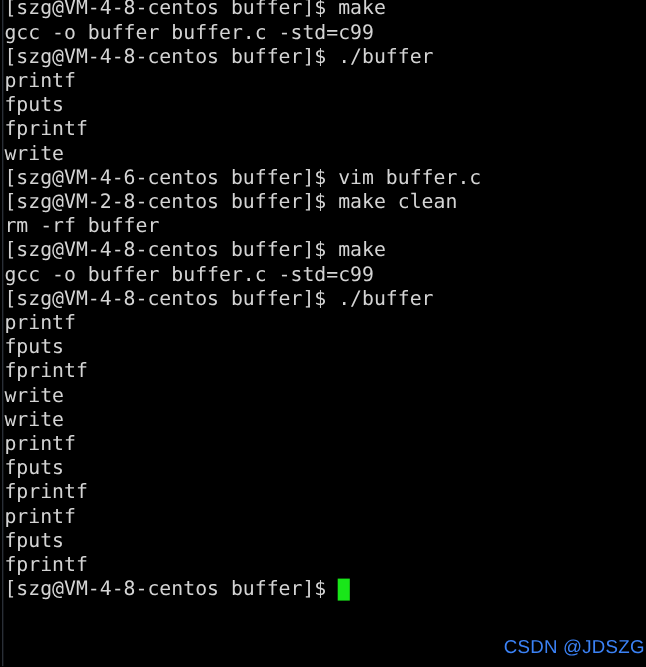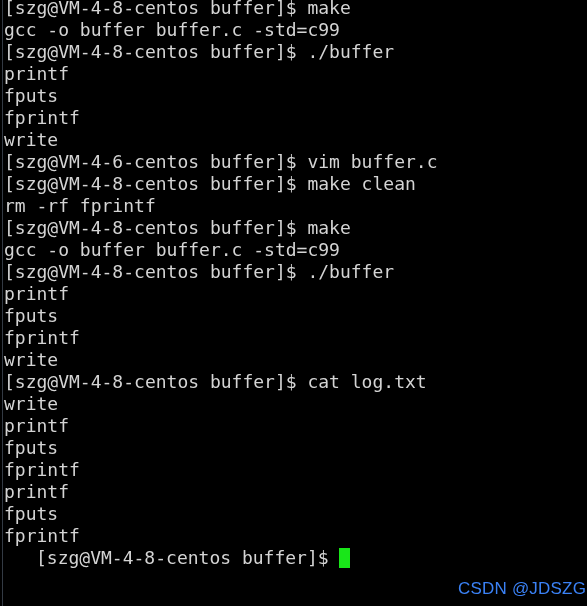--- a/index.html
+++ b/index.html
@@ -47,21 +47,20 @@
     font-size: 18px;
     letter-spacing: 0px;
     color: #d4d4d4;
     white-space: pre;
     font-family: "DejaVu Sans Mono", "Liberation Mono", monospace;
     position: relative;
   }
   .line.has-cursor {
     display: flex;
     align-items: center;
-    margin-left: 32px;
   }
   .cursor-block {
     display: inline-block;
     width: 11px;
     height: 20px;
     background: #19e619;
     vertical-align: middle;
     margin-left: 0px;
     position: relative;
     top: 0px;
@@ -88,30 +87,29 @@
   <div id="screen">
 
   <div class="line">[szg@VM-4-8-centos buffer]$ make</div>
       <div class="line">gcc -o buffer buffer.c -std=c99</div>
       <div class="line">[szg@VM-4-8-centos buffer]$ ./buffer</div>
       <div class="line">printf</div>
       <div class="line">fputs</div>
       <div class="line">fprintf</div>
       <div class="line">write</div>
       <div class="line">[szg@VM-4-6-centos buffer]$ vim buffer.c</div>
-      <div class="line">[szg@VM-4-8-centos buffer]$ make clean</div>
-      <div class="line">rm -rf fprintf</div>
+      <div class="line">[szg@VM-2-8-centos buffer]$ make clean</div>
+      <div class="line">rm -rf buffer</div>
       <div class="line">[szg@VM-4-8-centos buffer]$ make</div>
       <div class="line">gcc -o buffer buffer.c -std=c99</div>
       <div class="line">[szg@VM-4-8-centos buffer]$ ./buffer</div>
       <div class="line">printf</div>
       <div class="line">fputs</div>
       <div class="line">fprintf</div>
       <div class="line">write</div>
-      <div class="line">[szg@VM-4-8-centos buffer]$ cat log.txt</div>
       <div class="line">write</div>
       <div class="line">printf</div>
       <div class="line">fputs</div>
       <div class="line">fprintf</div>
       <div class="line">printf</div>
       <div class="line">fputs</div>
       <div class="line">fprintf</div>
       <div class="line has-cursor"><span>[szg@VM-4-8-centos buffer]$ </span><span></span><span class="cursor-block"></span></div>
     </div>
 

